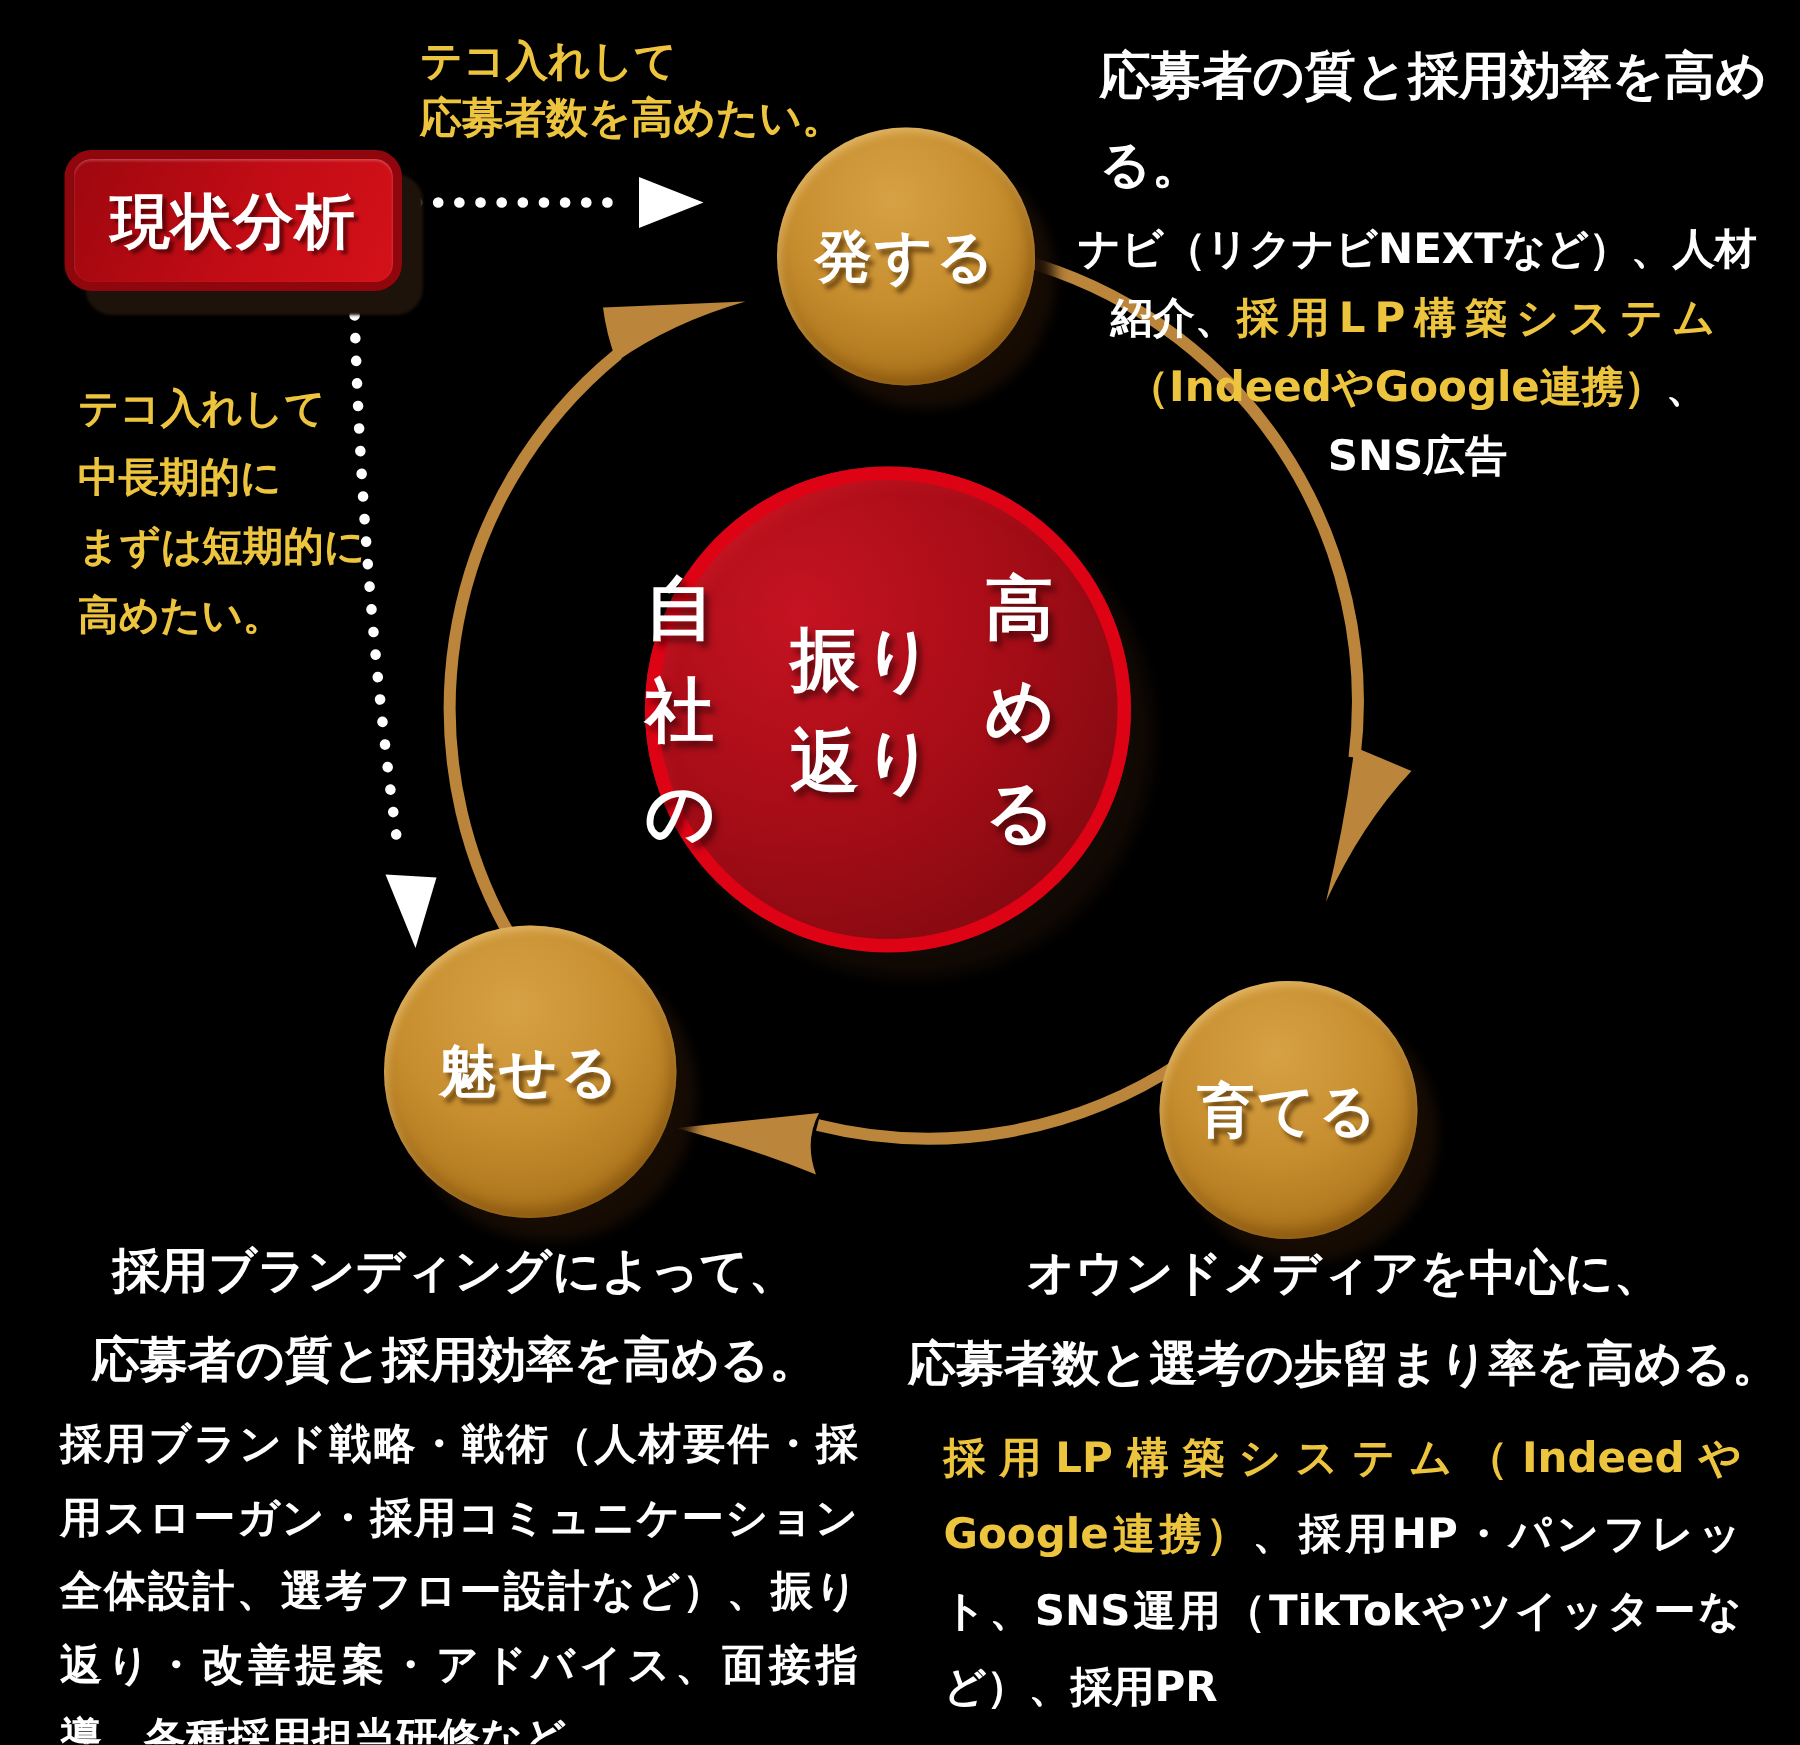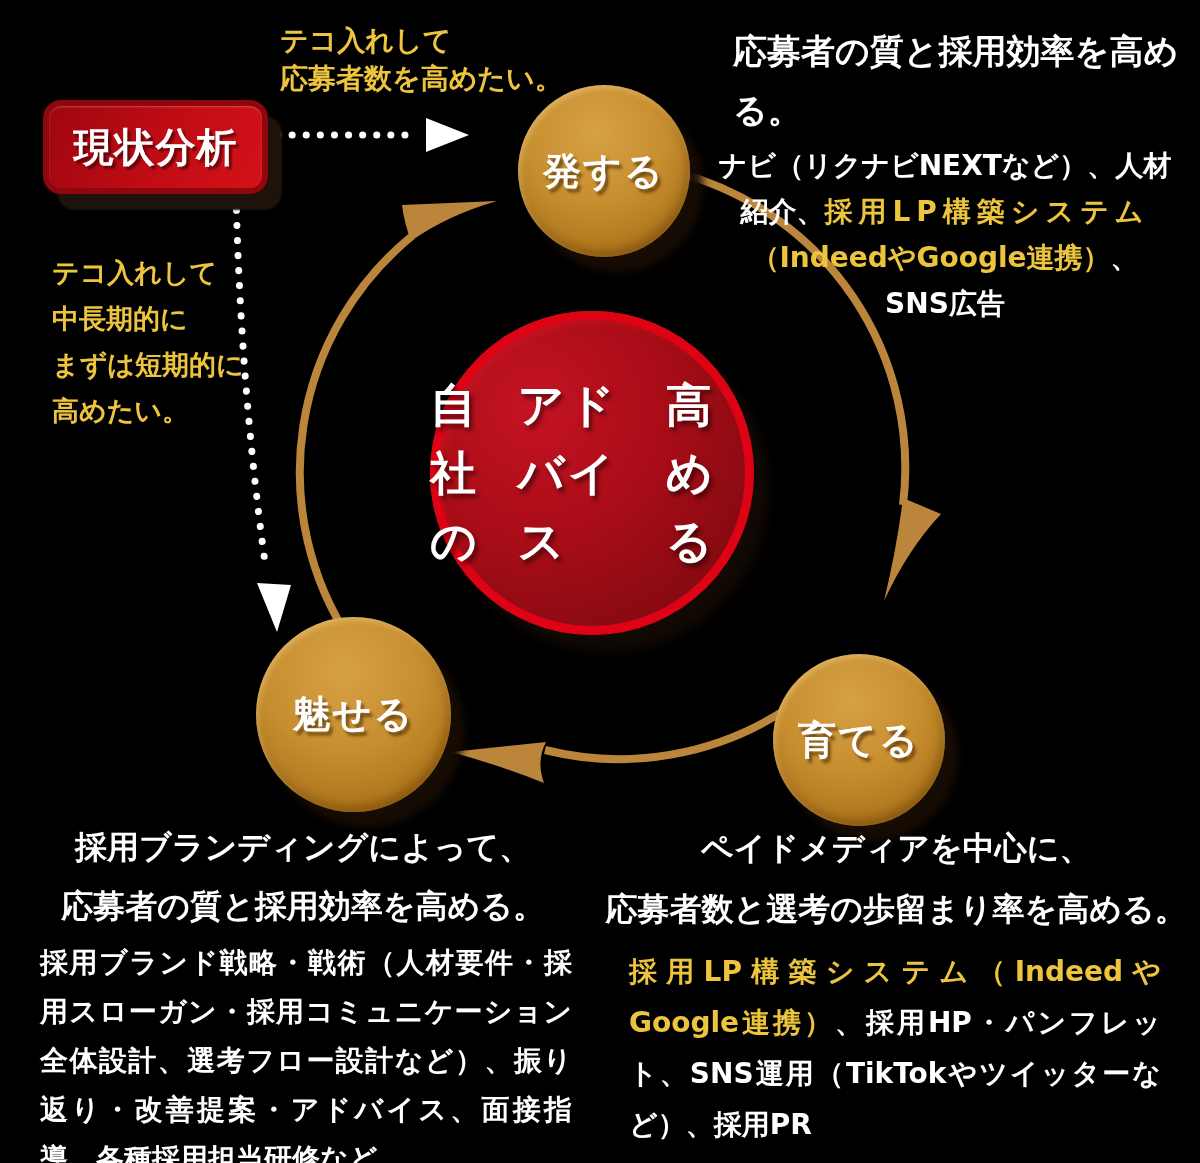--- a/index.html
+++ b/index.html
@@ -107,21 +107,21 @@
   </div>
   <div class="node" style="left:256px;top:617px;width:195px;height:195px;">
     <span class="node-label">魅せる</span>
   </div>
   <div class="node" style="left:773px;top:654px;width:172px;height:172px;">
     <span class="node-label">育てる</span>
   </div>
 
   <div id="center-circle">
     <div class="center-line">自社の</div>
-    <div class="center-line">アドバイス</div>
+    <div class="center-line">振り返り</div>
     <div class="center-line">高める</div>
   </div>
 
   <div id="paid-heading" class="abs heading">
     <div>応募者の質と採用効率を高める。</div>
   </div>
   <div id="paid-body" class="abs">
     <div>
       <span>ナビ（リクナビNEXTなど）、人材</span>
     </div>
@@ -136,20 +136,20 @@
     </div>
   </div>
 
   <div id="branding-heading" class="abs heading">
     <div>採用ブランディングによって、</div>
     <div>応募者の質と採用効率を高める。</div>
   </div>
   <div id="branding-body" class="abs">採用ブランド戦略・戦術（人材要件・採用スローガン・採用コミュニケーション全体設計、選考フロー設計など）、振り返り・改善提案・アドバイス、面接指導、各種採用担当研修など</div>
 
   <div id="owned-heading" class="abs heading">
-    <div>ペイドメディアを中心に、</div>
+    <div>オウンドメディアを中心に、</div>
     <div>応募者数と選考の歩留まり率を高める。</div>
   </div>
   <div id="owned-body" class="abs">
     <span class="gold">採用LP構築システム（IndeedやGoogle連携）</span><span>、採用HP・パンフレット、SNS運用（TikTokやツイッターなど）、採用PR</span>
   </div>
 
 </div>
 
 </body></html>

